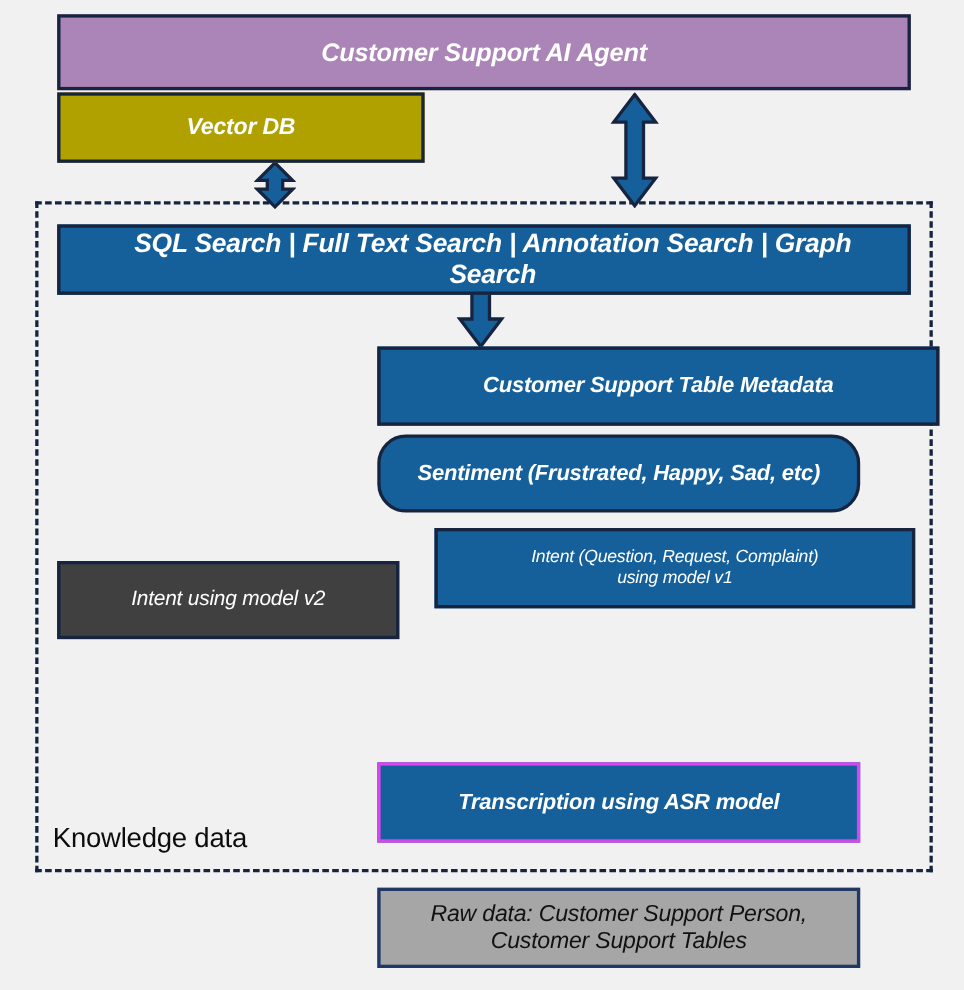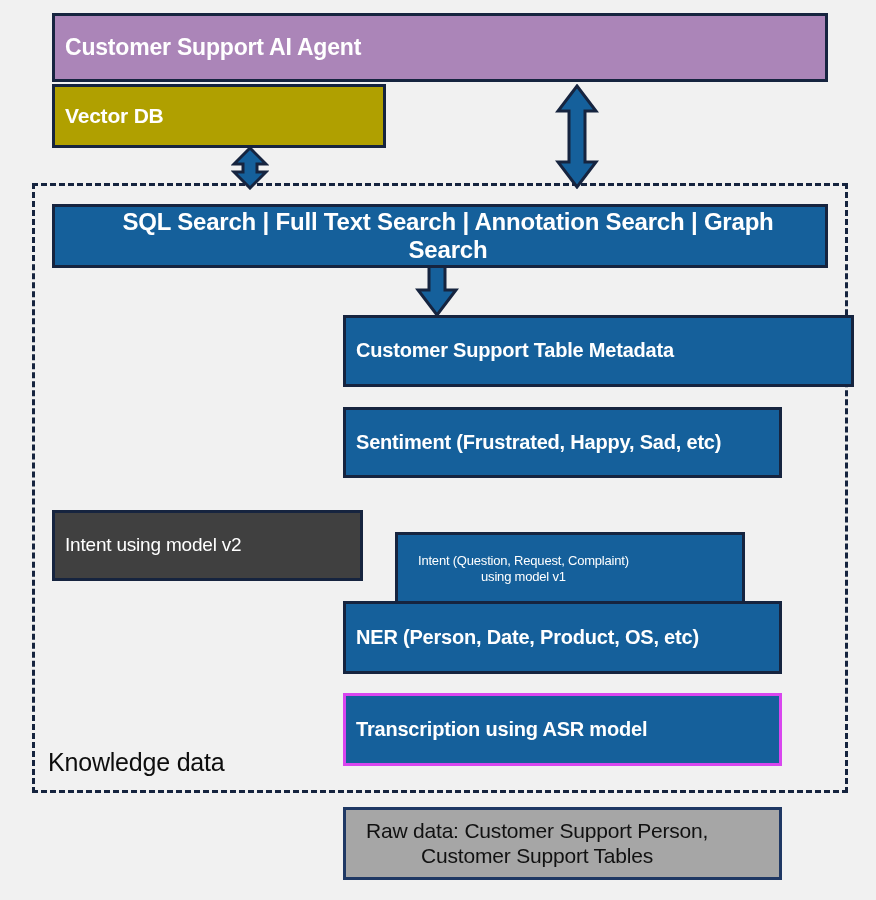--- a/index.html
+++ b/index.html
@@ -15,24 +15,25 @@
     width: 876px;
     height: 900px;
     background: #f1f1f1;
     overflow: hidden;
   }
   .box {
     position: absolute;
     box-sizing: border-box;
     display: flex;
     align-items: center;
-    justify-content: flex-start;
+    justify-content: center;
     text-align: center;
     line-height: 1.18;
     letter-spacing: -0.2px;
+    font-style: italic;
   }
   .box span { display: block; padding: 0 10px; }
 
   
   .agent-box {
     left: 52px; top: 13px; width: 776px; height: 69px;
     background: #ab85b8;
     border: 3px solid #16243f;
     color: #ffffff;
     font-size: 23px;
@@ -74,22 +75,22 @@
     background: #15609b;
     border: 3px solid #16243f;
     color: #ffffff;
     font-weight: 700;
     z-index: 3;
   }
   .blue-light-border { border: 3px solid #d946ef; }
 
   .search-box   { left: 52px;  top: 204px; width: 776px; height: 64px; font-size: 24px; padding-left: 16px; }
   .metadata-box { left: 343px; top: 315px; width: 511px; height: 72px; font-size: 20px; }
-  .sentiment-box{ left: 343px; top: 407px; width: 439px; height: 71px; font-size: 20px; }
-  .intent-v1-box{ left: 395px; top: 532px; width: 350px; height: 73px; font-size: 13px; font-weight: 400;}
+  .sentiment-box{ left: 343px; top: 395px; width: 439px; height: 71px; font-size: 20px; border-radius: 26px; }
+  .intent-v1-box{ left: 395px; top: 480px; width: 437px; height: 73px; font-size: 16px; font-weight: 400;}
   .ner-box      { left: 343px; top: 601px; width: 439px; height: 73px; font-size: 20px; }
   .asr-box      { left: 343px; top: 693px; width: 439px; height: 73px; font-size: 20px; }
 
   
   .grey {
     background: #404040;
     border: 3px solid #16243f;
     color: #ffffff;
     z-index: 3;
   }
@@ -159,23 +160,20 @@
     <span>Intent using model v2</span>
   </div>
 
   <div class="box blue intent-v1-box">
     <span>
       <span>Intent (Question, Request, Complaint)</span>
       <span>using model v1</span>
     </span>
   </div>
 
-  <div class="box blue ner-box">
-    <span>NER (Person, Date, Product, OS, etc)</span>
-  </div>
 
   <div class="box blue blue-light-border asr-box">
     <span>Transcription using ASR model</span>
   </div>
 
   <div class="knowledge-label">Knowledge data</div>
 
   <div class="box rawdata-box">
     <span>
       <span>Raw data: Customer Support Person,</span>

